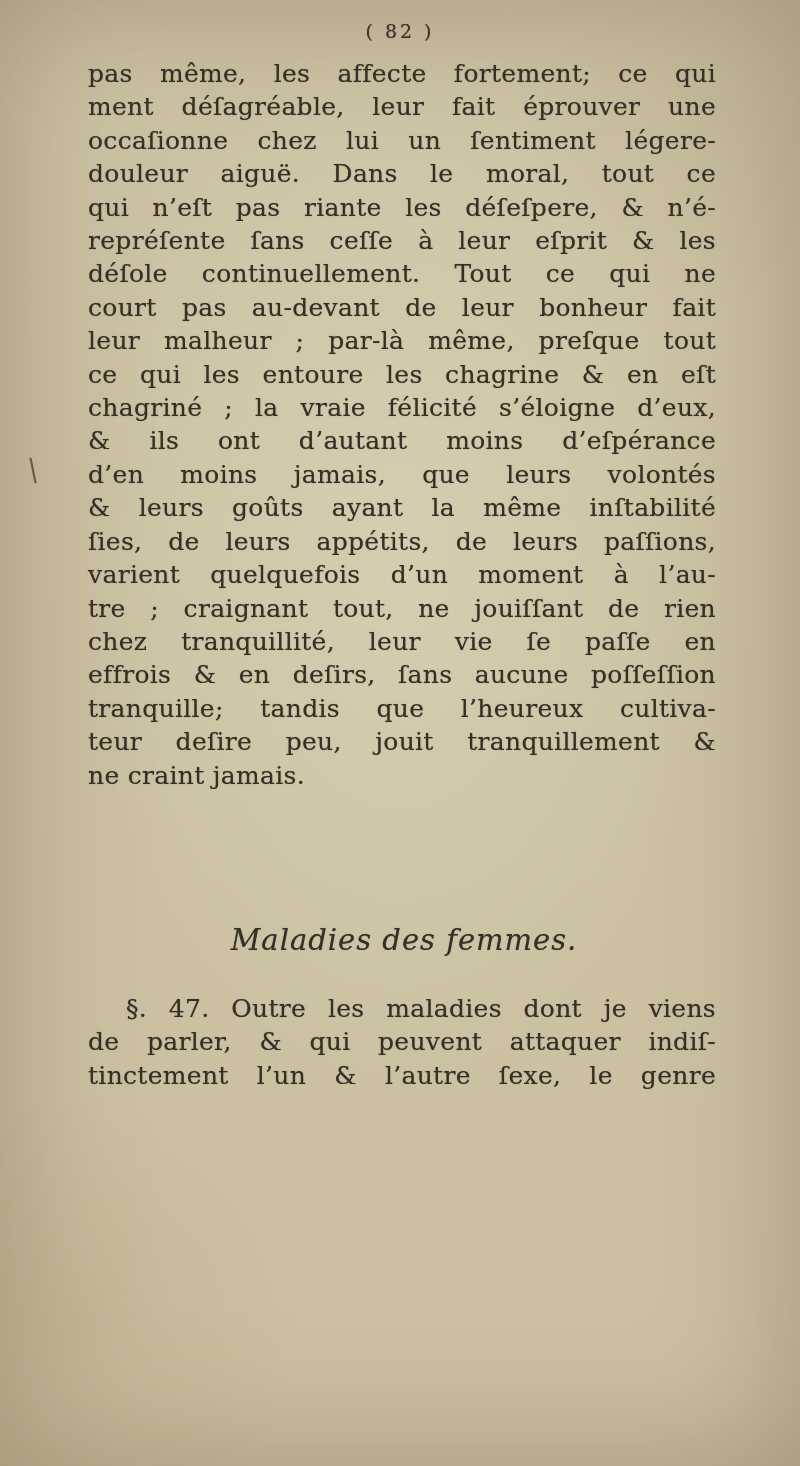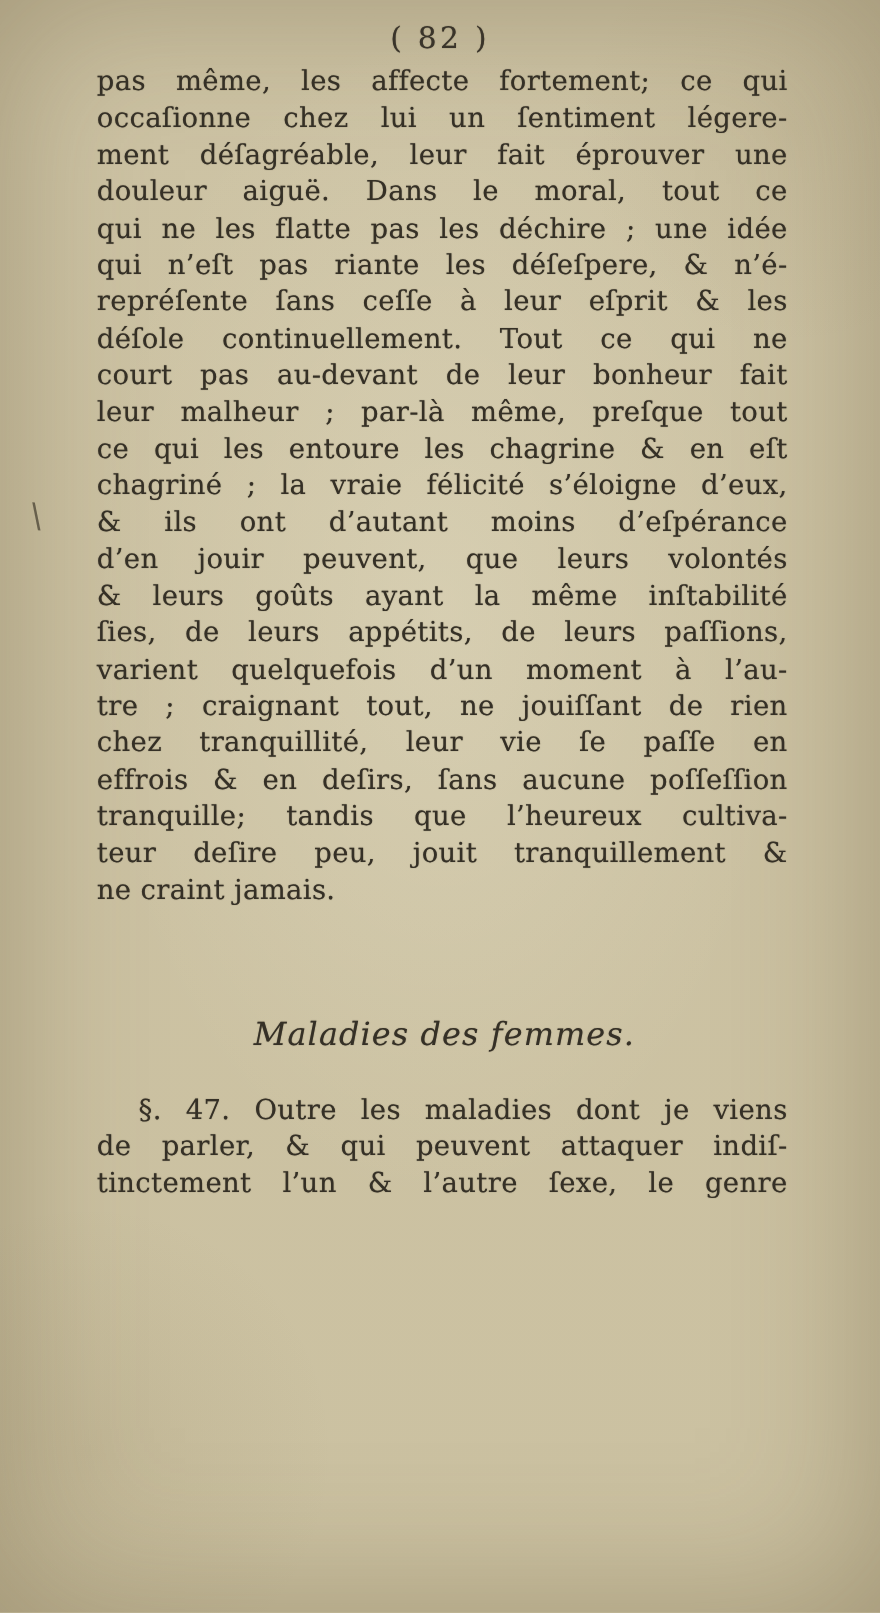--- a/index.html
+++ b/index.html
@@ -20,21 +20,21 @@
       radial-gradient(ellipse 430px 720px at 50% 38%, rgba(255, 252, 234, 0.20), transparent 75%),
       linear-gradient(#cdc3a4, #cbc1a1);
     box-shadow: inset 0 0 140px rgba(92, 76, 44, 0.38);
   }
   .page-number {
     position: absolute;
     top: 20px;
     left: 0;
     width: 100%;
     text-align: center;
-    font-size: 27px;
+    font-size: 19px;
     letter-spacing: 3px;
     color: #3a342a;
     text-shadow: 0 0 1px rgba(45, 38, 25, 0.55);
   }
   .text-block {
     position: absolute;
     left: 88px;
     width: 628px;
     color: #353026;
     font-size: 25px;
@@ -78,33 +78,32 @@
 <body>
 
 <div class="page">
 
   <div class="page-number">( 82 )</div>
 
   <div class="margin-mark">\</div>
 
   <div class="text-block" id="body-block">
     <div class="line">pas même, les affecte fortement; ce qui</div>
+    <div class="line">ment déſagréable, leur fait éprouver une</div>
     <div class="line">occaſionne chez lui un ſentiment légere-</div>
-    <div class="line">ment déſagréable, leur fait éprouver une</div>
     <div class="line">douleur aiguë. Dans le moral, tout ce</div>
-    <div class="line">qui ne les flatte pas les déchire ; une idée</div>
     <div class="line">qui n’eſt pas riante les déſeſpere, &amp; n’é-</div>
     <div class="line">repréſente ſans ceſſe à leur eſprit &amp; les</div>
     <div class="line">déſole continuellement. Tout ce qui ne</div>
     <div class="line">court pas au-devant de leur bonheur fait</div>
     <div class="line">leur malheur ; par-là même, preſque tout</div>
     <div class="line">ce qui les entoure les chagrine &amp; en eſt</div>
     <div class="line">chagriné ; la vraie félicité s’éloigne d’eux,</div>
     <div class="line">&amp; ils ont d’autant moins d’eſpérance</div>
-    <div class="line">d’en jouir peuvent, que leurs volontés</div>
+    <div class="line">d’en moins jamais, que leurs volontés</div>
     <div class="line">&amp; leurs goûts ayant la même inſtabilité</div>
     <div class="line">ſies, de leurs appétits, de leurs paſſions,</div>
     <div class="line">varient quelquefois d’un moment à l’au-</div>
     <div class="line">tre ; craignant tout, ne jouiſſant de rien</div>
     <div class="line">chez tranquillité, leur vie ſe paſſe en</div>
     <div class="line">effrois &amp; en deſirs, ſans aucune poſſeſſion</div>
     <div class="line">tranquille; tandis que l’heureux cultiva-</div>
     <div class="line">teur deſire peu, jouit tranquillement &amp;</div>
     <div class="line para-end">ne craint jamais.</div>
   </div>

